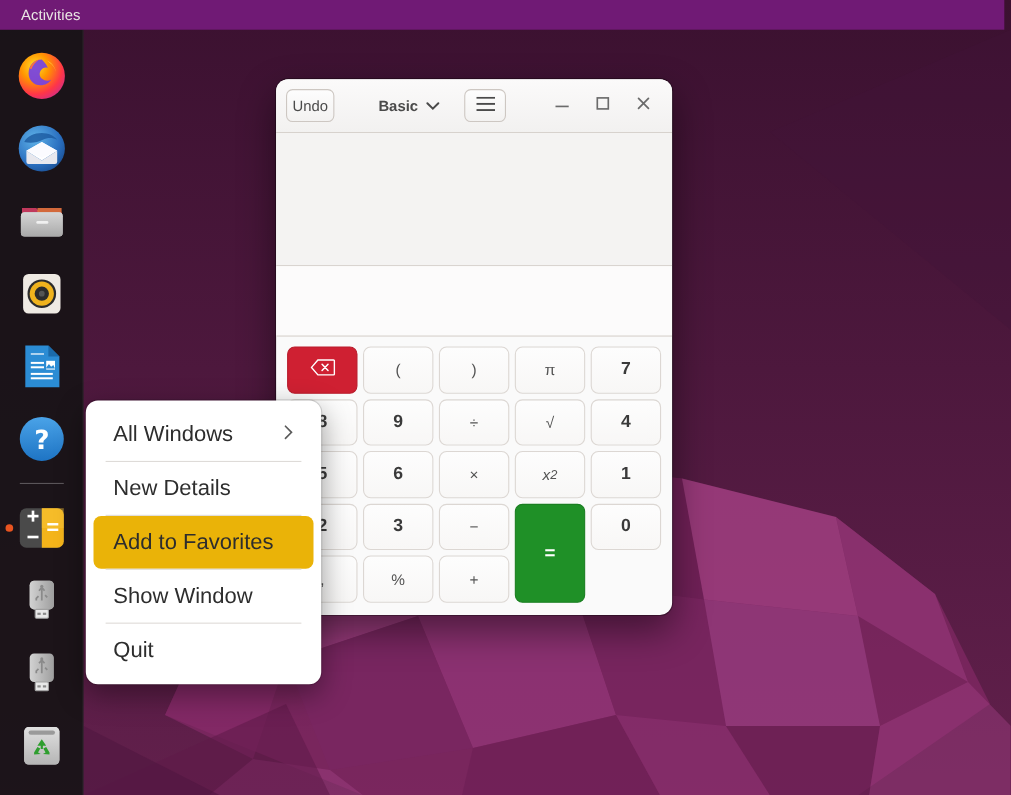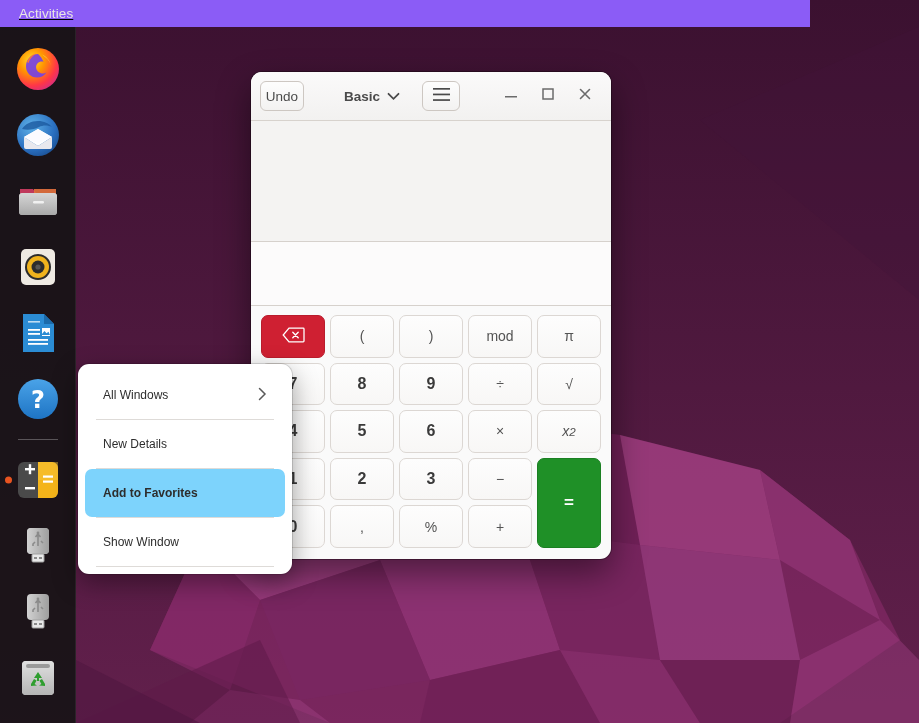--- a/index.html
+++ b/index.html
@@ -17,25 +17,24 @@
     overflow:hidden;
   }
   #wallpaper .grad{
     position:absolute; inset:0;
     background:linear-gradient(165deg,#380f2c 0%,#4a1338 35%,#5c1b43 70%,#6b2150 100%);
   }
   #wallpaper svg{ position:absolute; left:0; top:0; }
 
   
   #top-panel{
-    position:absolute; left:0; top:0; width:810px; height:27px;
-    background:#8b5cf6;
+    position:absolute; left:0; top:0; width:913px; height:27px;
+    background:#701a75;
     display:flex; align-items:center;
     z-index:50;
-    text-decoration:underline;
   }
   #activities-button{
     color:#e9e6e4; font-size:13.5px; padding:3px 9px; margin-left:10px;
     border-radius:4px; letter-spacing:.1px;
   }
 
   
   #dock{
     position:absolute; left:0; top:27px; width:76px; height:696px;
     background:rgba(23,20,22,0.92);
@@ -129,24 +128,24 @@
 
   
   #context-menu{
     position:absolute; left:78px; top:364px; width:214px;
     background:#fff; border-radius:11px;
     box-shadow:0 9px 26px rgba(0,0,0,.38), 0 0 0 1px rgba(0,0,0,.13);
     padding:7px 0; z-index:60;
   }
   .menu-item{
     height:48px; display:flex; align-items:center;
-    padding:0 18px; color:#2d2d2d; font-size:12px;
+    padding:0 18px; color:#2d2d2d; font-size:20px;
     margin:0 7px; border-radius:7px;
   }
-  .menu-item.highlight{ background:#7dd3fc;font-weight:bold; }
+  .menu-item.highlight{ background:#eab308; }
   .menu-sep{ height:1px; background:#dedbd8; margin:0 18px; }
   .submenu-arrow{ margin-left:auto; color:#5a5a5a; font-size:15px; }
 </style>
 </head>
 <body>
 
 <div id="wallpaper">
   <div class="grad"></div>
   <svg width="919" height="723" viewBox="0 0 919 723">
     <defs>
@@ -417,21 +416,20 @@
     <div class="key del">
       <span>
         <svg width="23" height="16" viewBox="0 0 23 16">
           <path d="M7 1.2H21.2a.8.8 0 0 1 .8.8v12a.8.8 0 0 1-.8.8H7L1.2 8 7 1.2z" fill="none" stroke="#ffffff" stroke-width="1.3"></path>
           <path d="M10.8 5.2L16.2 10.8M16.2 5.2L10.8 10.8" stroke="#ffffff" stroke-width="1.4" stroke-linecap="round"></path>
         </svg>
       </span>
     </div>
     <div class="key op">(</div>
     <div class="key op">)</div>
-    <div class="key op">mod</div>
     <div class="key op">π</div>
 
     <div class="key num">7</div>
     <div class="key num">8</div>
     <div class="key num">9</div>
     <div class="key op">÷</div>
     <div class="key op">√</div>
 
     <div class="key num">4</div>
     <div class="key num">5</div>
@@ -473,14 +471,17 @@
   <div class="menu-item highlight">
     <span>Add to Favorites</span>
   </div>
   <div class="menu-sep"></div>
 
   <div class="menu-item">
     <span>Show Window</span>
   </div>
   <div class="menu-sep"></div>
 
+  <div class="menu-item">
+    <span>Quit</span>
+  </div>
 
 </div>
 
 </body></html>

